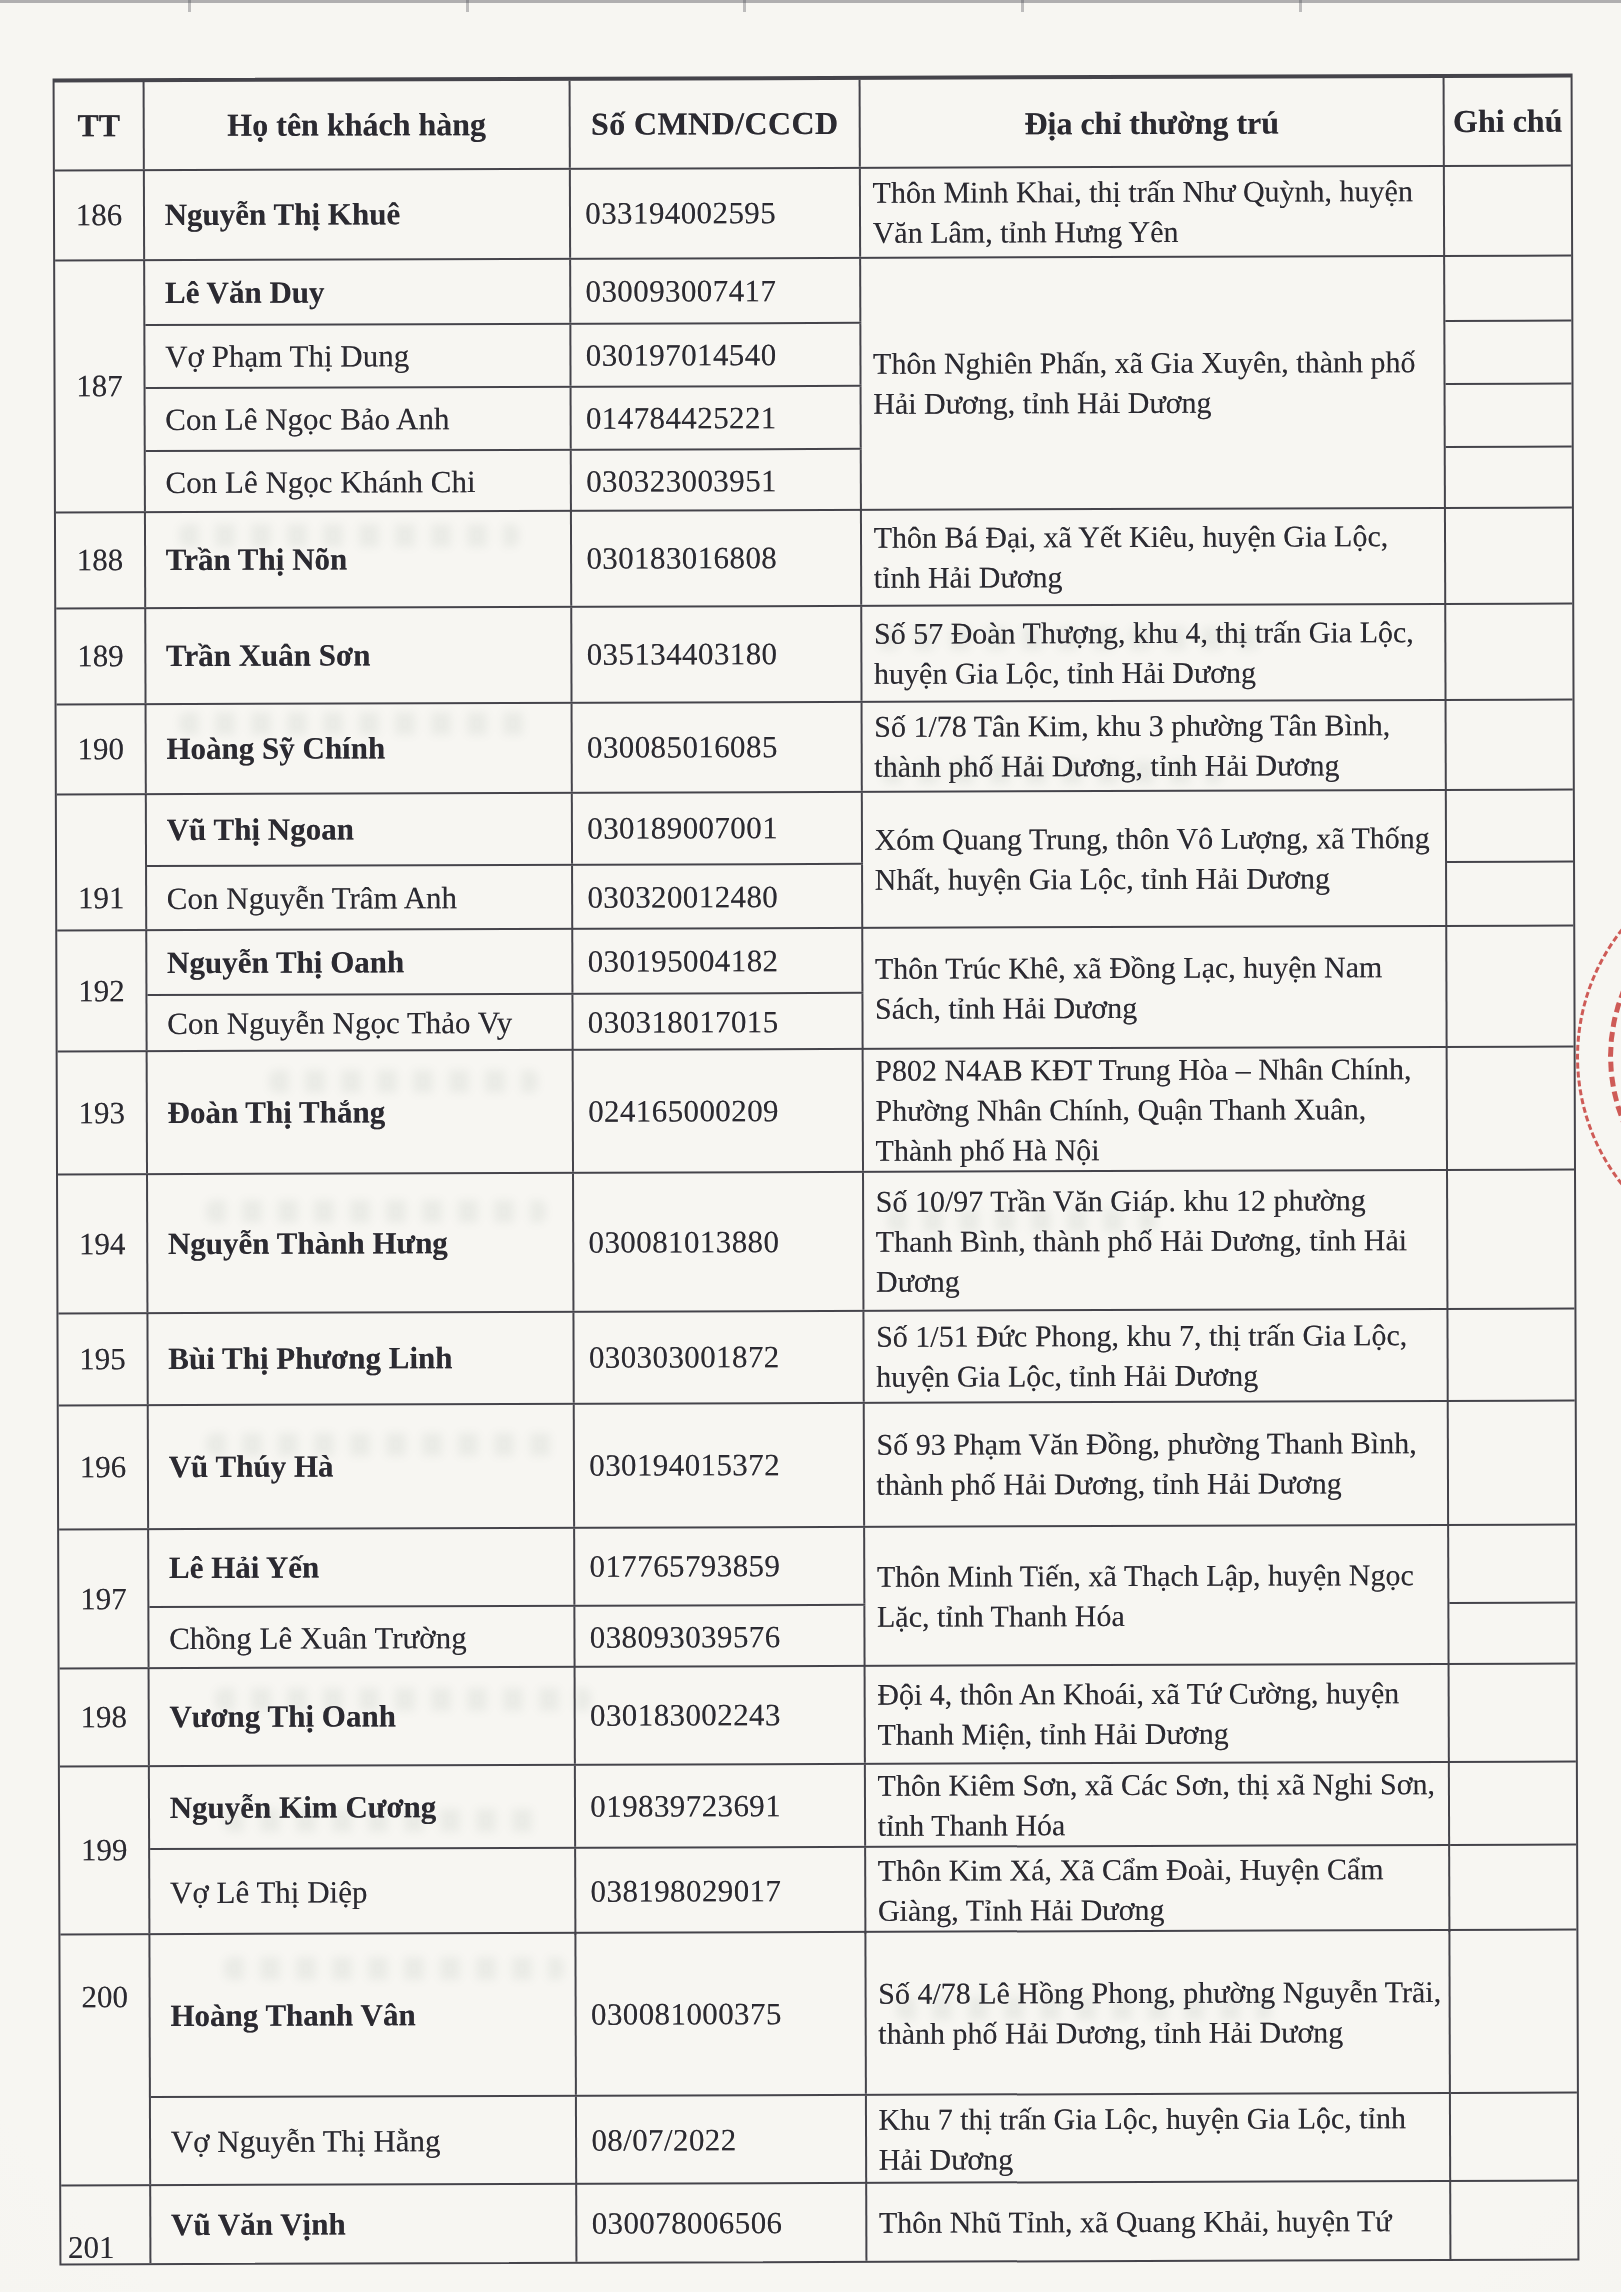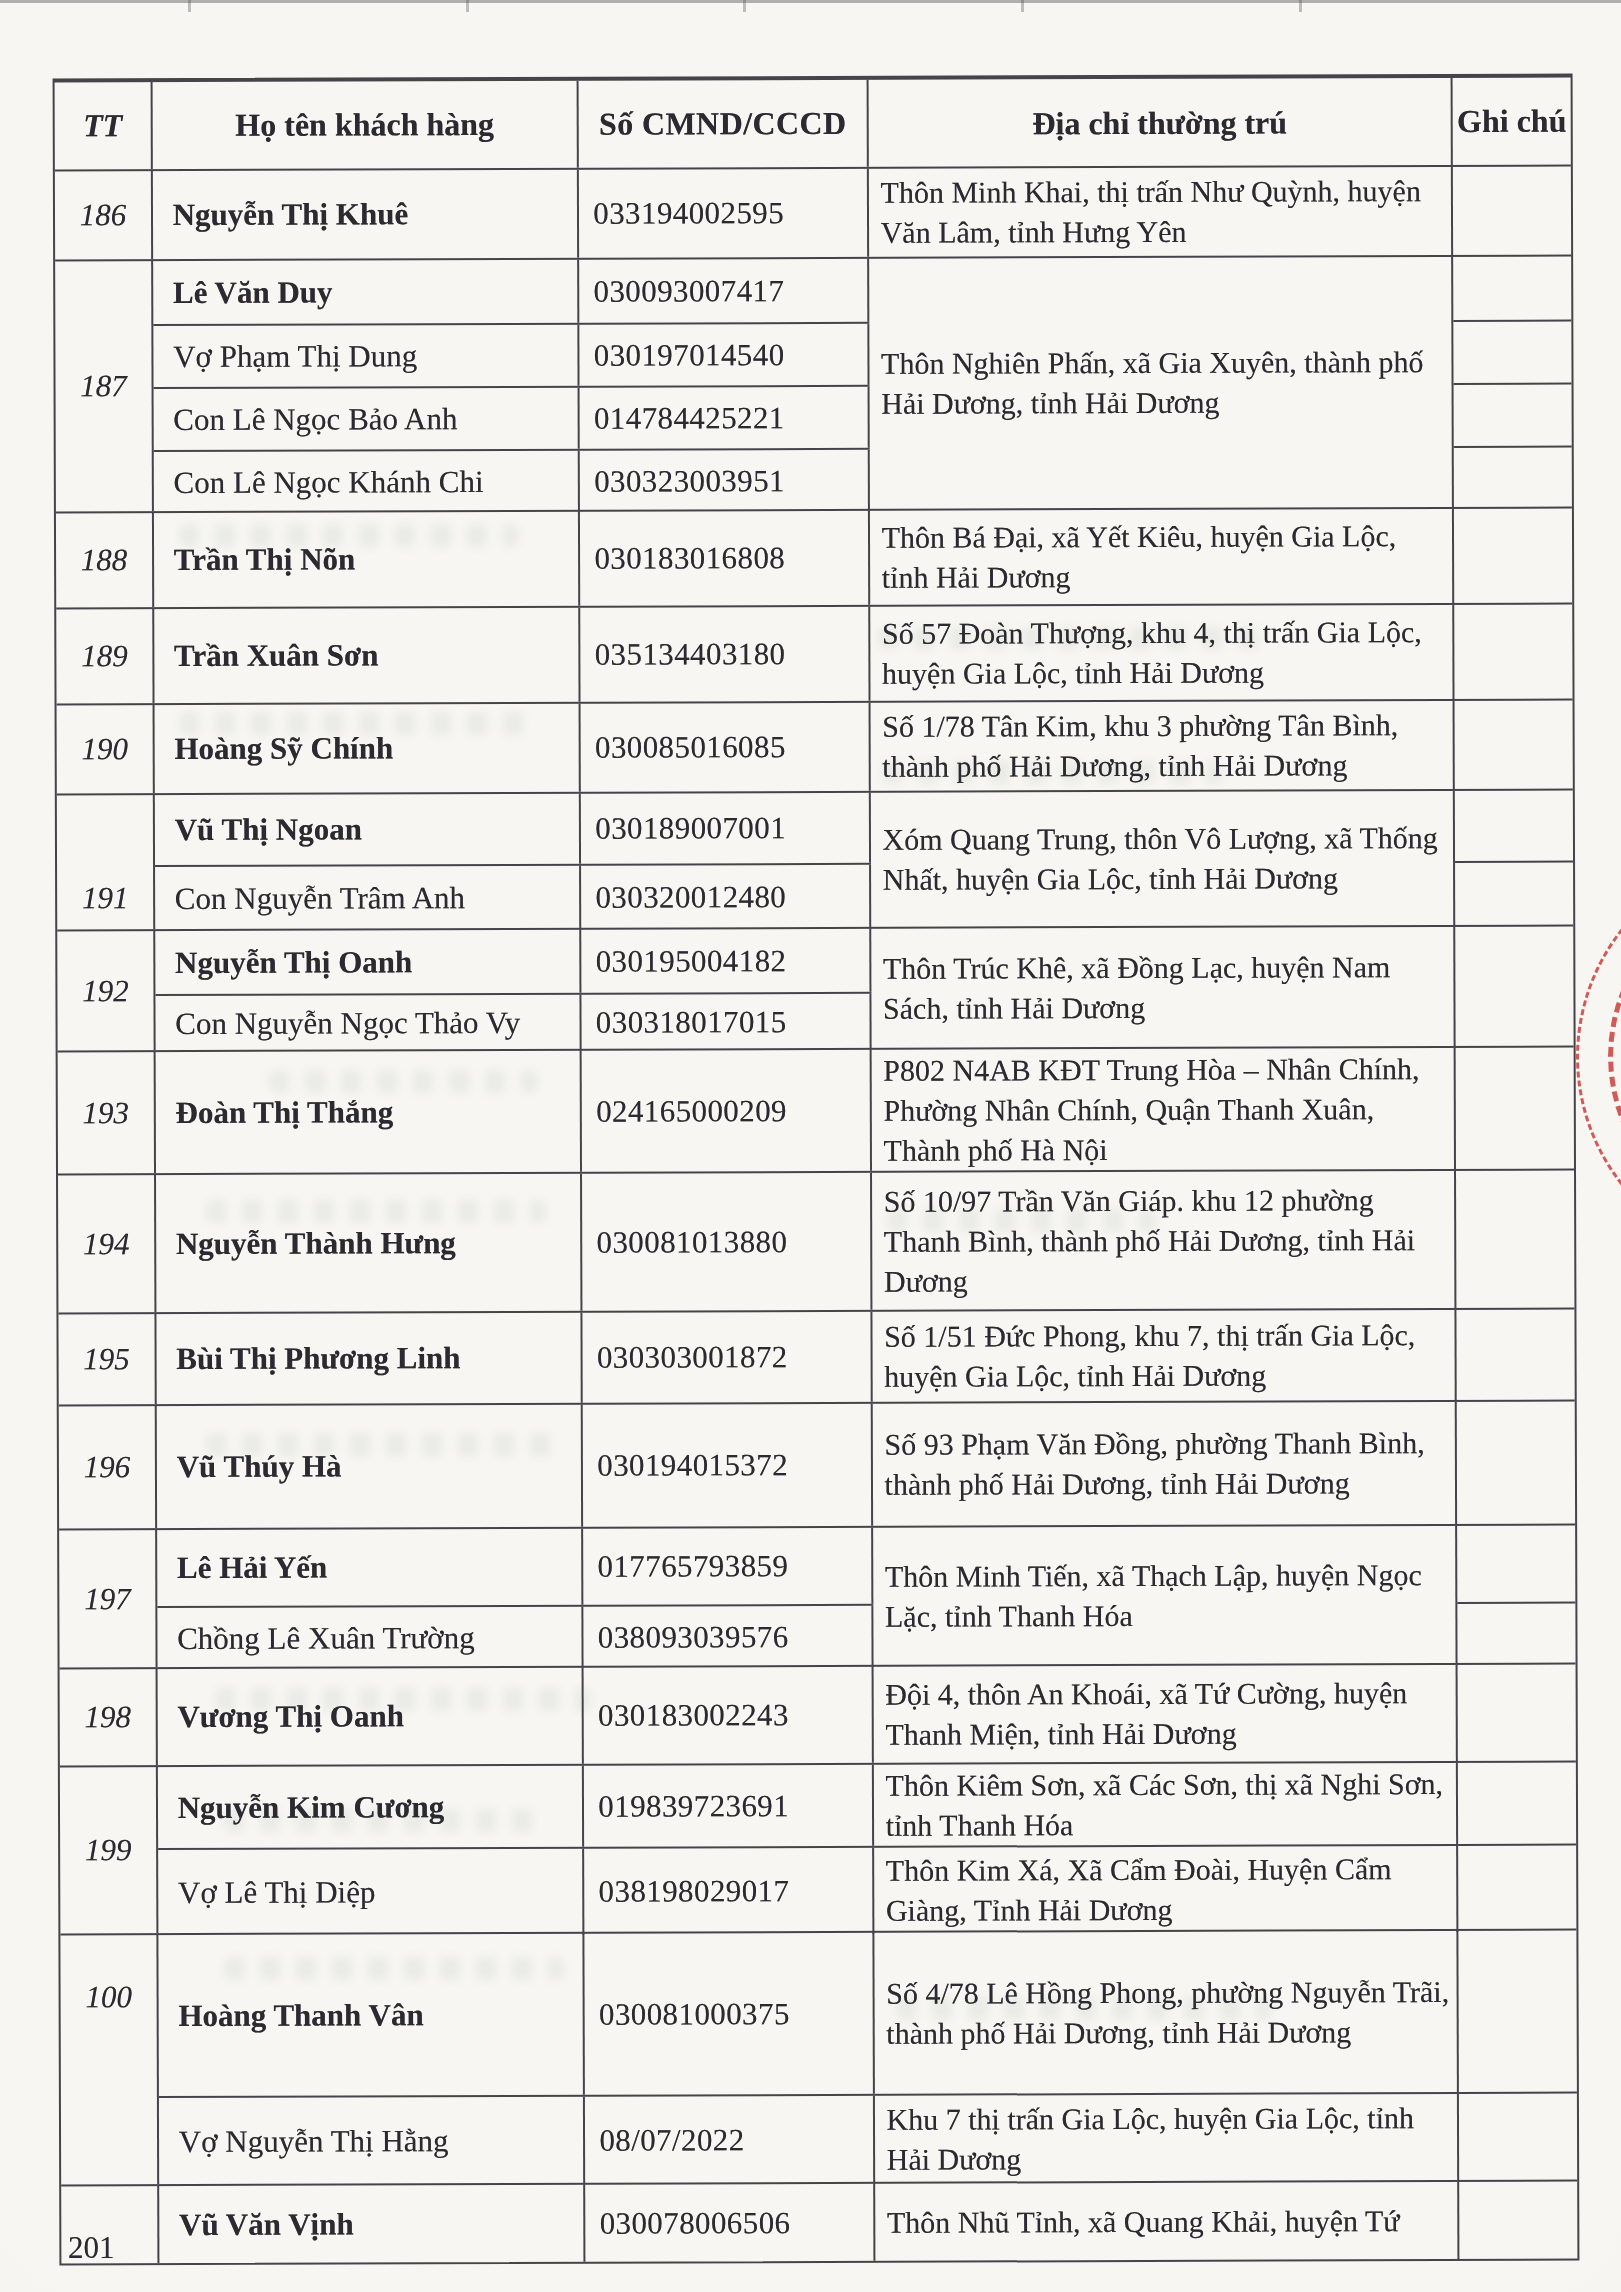--- a/index.html
+++ b/index.html
@@ -24,21 +24,21 @@
     transform:rotate(-0.18deg);transform-origin:50% 50%;
     color:var(--ink);
   }
   .hdr{display:flex;height:87px;font-weight:700;}
   .row{display:flex;border-top:2.7px solid var(--line);box-sizing:border-box;}
   .c{
     box-sizing:border-box;display:flex;align-items:center;
     font-size:30px;color:var(--ink);
     text-shadow:0 0 0.5px rgba(43,42,49,.55);
   }
-  .w-tt{width:98px;justify-content:center;border-right:2.7px solid var(--line);font-size:31px;font-style:italic;}
+  .w-tt{width:90px;justify-content:center;border-right:2.7px solid var(--line);font-size:31px;}
   .w-nm{width:426px;padding-left:19.7px;border-right:2.7px solid var(--line);font-size:31px;}
   .w-id{width:290px;padding-left:14.3px;border-right:2.7px solid var(--line);font-size:31px;letter-spacing:0.4px;}
   .w-ad{width:584px;padding-left:11.6px;padding-right:3.6px;border-right:2.7px solid var(--line);
         font-size:30px;line-height:40px;}
   .w-nt{flex:1;}
   .hc{justify-content:center;padding:0;font-size:32px;}
   .b{font-weight:700;}
   .mid{width:716px;display:flex;flex-direction:column;}
   .midw{width:1300px;display:flex;flex-direction:column;}
   .sub{display:flex;flex:none;box-sizing:border-box;}
@@ -272,21 +272,21 @@
           <div class="c w-ad" style="flex:1">Thôn Kim Xá, Xã Cẩm Đoài, Huyện Cẩm Giàng, Tỉnh Hải Dương</div>
         </div>
       </div>
       <div class="nts">
         <div class="nc" style="height:81px"></div>
         <div class="nc" style="height:88px"></div>
       </div>
     </div>
 
     <div class="row" style="height:251px">
-      <div class="c w-tt" style="padding-bottom:125px">100</div>
+      <div class="c w-tt" style="padding-bottom:125px">200</div>
       <div class="midw">
         <div class="sub" style="height:161px">
           <div class="c w-nm b" style="flex:none">Hoàng Thanh Vân</div>
           <div class="c w-id" style="flex:none">030081000375</div>
           <div class="c w-ad" style="flex:1">Số 4/78 Lê Hồng Phong, phường Nguyễn Trãi, thành phố Hải Dương, tỉnh Hải Dương</div>
         </div>
         <div class="sub" style="height:90px">
           <div class="c w-nm" style="flex:none">Vợ Nguyễn Thị Hằng</div>
           <div class="c w-id" style="flex:none">08/07/2022</div>
           <div class="c w-ad" style="flex:1">Khu 7 thị trấn Gia Lộc, huyện Gia Lộc, tỉnh Hải Dương</div>

